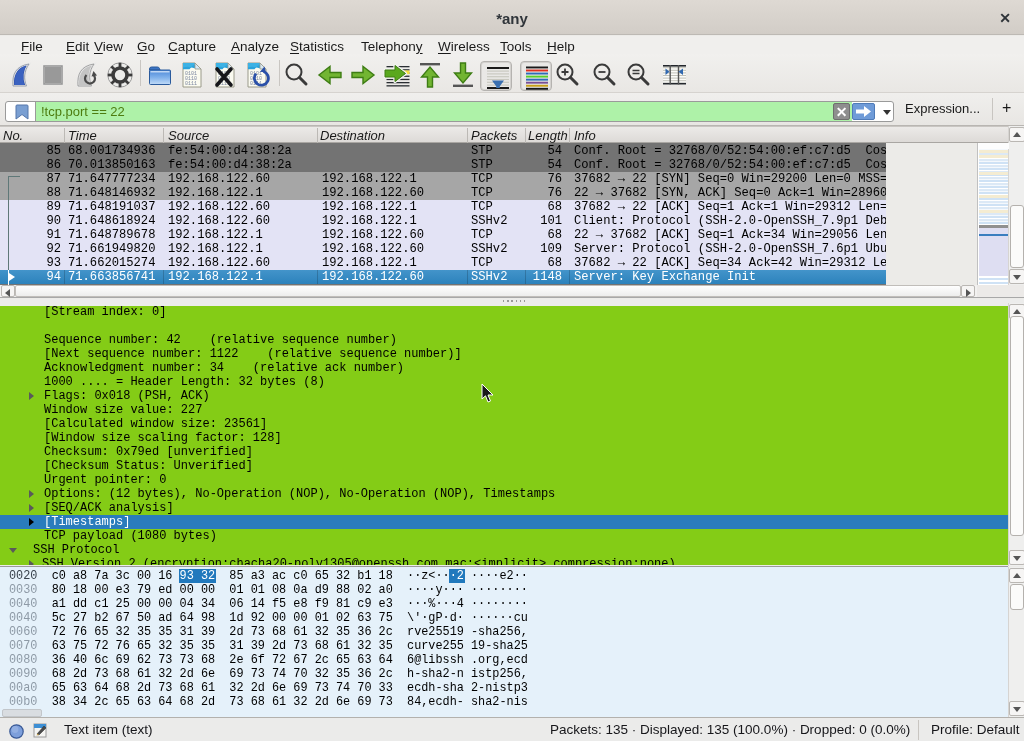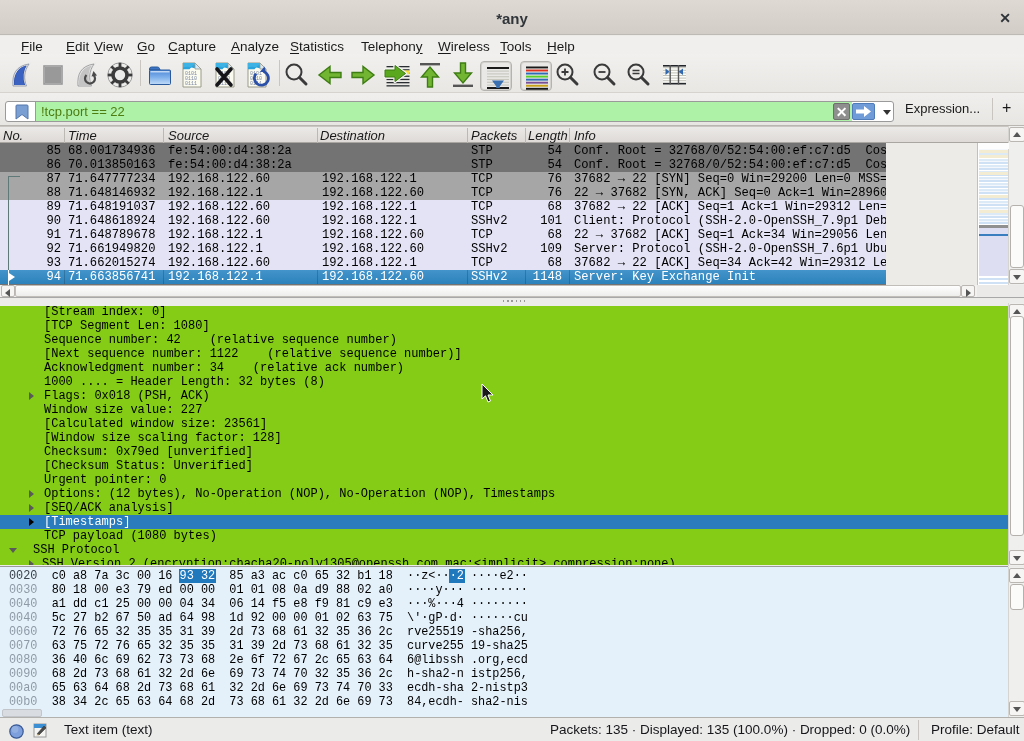--- a/index.html
+++ b/index.html
@@ -325,21 +325,20 @@
   <div style="position:absolute; left:15px; top:0px; width:946px; height:12px; background:linear-gradient(#fefefe,#ededec); border:1px solid #c0bdb9; border-radius:2px;"></div>
   <div class="sbtn" style="left:961px; top:0px; height:12px; width:14px;">
       <div class="arr-r"></div>
     </div>
   <div style="position:absolute;left:977px;top:0;width:47px;height:12px;background:#eceae8;"></div>
 </div>
 <div class="abs" id="splitter">
     <div style="position:absolute;left:503px;top:1px;width:25px;height:2px;background:repeating-linear-gradient(90deg,#999 0 1.5px,transparent 1.5px 4.2px);"></div>
   </div>
 <div class="abs mono" id="details"><div class="drow " style="top:-1px"><span style="position:absolute;left:44px">[Stream index: 0]</span></div>
-<div class="drow " style="top:13px"><span style="position:absolute;left:44px">[TCP Segment Len: 1080]</span></div>
 <div class="drow " style="top:27px"><span style="position:absolute;left:44px">Sequence number: 42    (relative sequence number)</span></div>
 <div class="drow " style="top:41px"><span style="position:absolute;left:44px">[Next sequence number: 1122    (relative sequence number)]</span></div>
 <div class="drow " style="top:55px"><span style="position:absolute;left:44px">Acknowledgment number: 34    (relative ack number)</span></div>
 <div class="drow " style="top:69px"><span style="position:absolute;left:44px">1000 .... = Header Length: 32 bytes (8)</span></div>
 <div class="drow " style="top:83px"><div class="exp" style="left:29px;border-left-color:#5a5a5a"></div><span style="position:absolute;left:44px">Flags: 0x018 (PSH, ACK)</span></div>
 <div class="drow " style="top:97px"><span style="position:absolute;left:44px">Window size value: 227</span></div>
 <div class="drow " style="top:111px"><span style="position:absolute;left:44px">[Calculated window size: 23561]</span></div>
 <div class="drow " style="top:125px"><span style="position:absolute;left:44px">[Window size scaling factor: 128]</span></div>
 <div class="drow " style="top:139px"><span style="position:absolute;left:44px">Checksum: 0x79ed [unverified]</span></div>
 <div class="drow " style="top:153px"><span style="position:absolute;left:44px">[Checksum Status: Unverified]</span></div>

